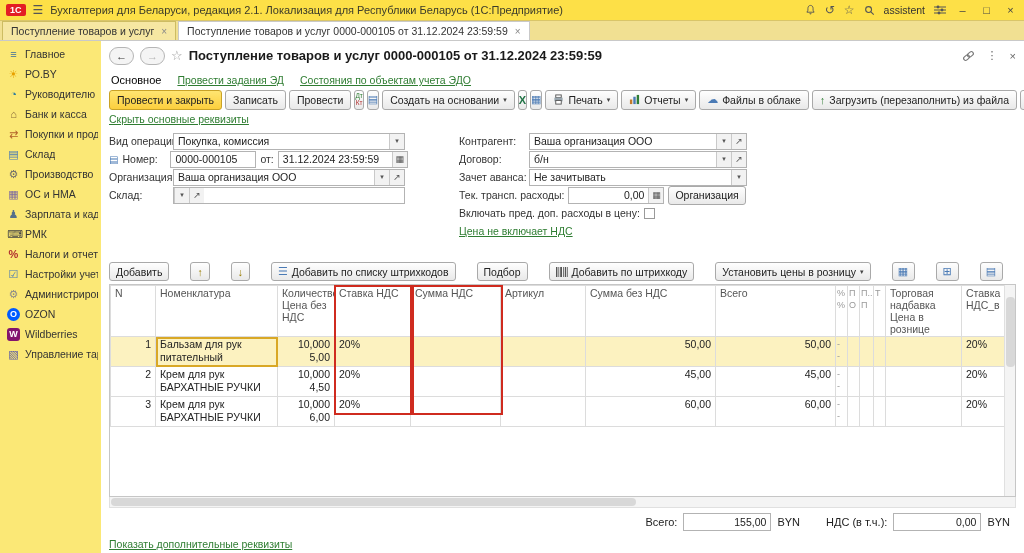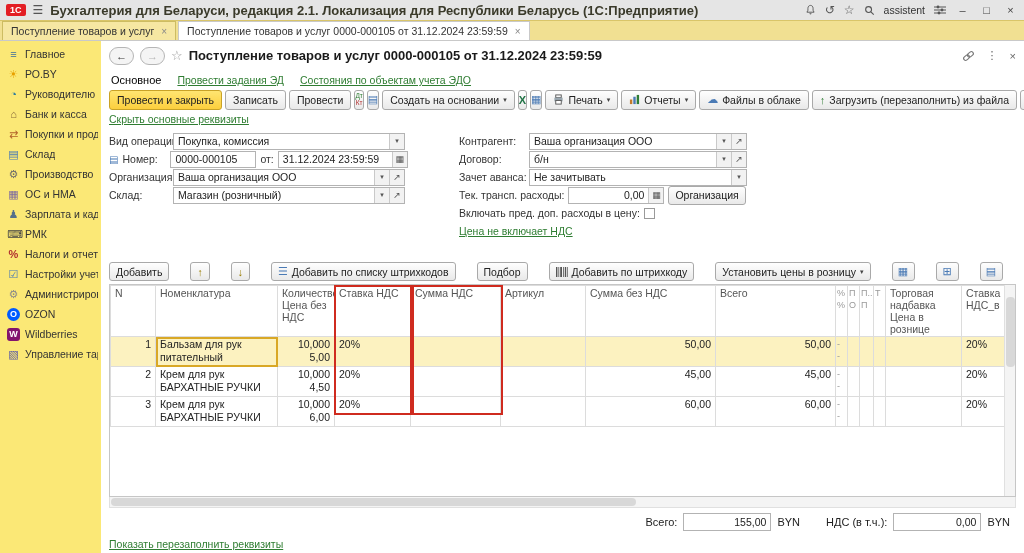--- a/index.html
+++ b/index.html
@@ -1,23 +1,23 @@
 <!DOCTYPE html>
 <html><head>
 <meta charset="utf-8">
 <style>
   * { box-sizing: border-box; margin: 0; padding: 0; }
   html,body { width:1024px; height:553px; overflow:hidden; }
   body { font-family:"Liberation Sans","DejaVu Sans",sans-serif; font-size:11px; color:#222; background:#fff; }
 
   
-  .titlebar { display:flex; align-items:center; height:21px; background:#e5e5e5; padding:0 6px; gap:7px; border-bottom:1px solid #d9c569; }
+  .titlebar { display:flex; align-items:center; height:21px; background:#fde047; padding:0 6px; gap:7px; border-bottom:1px solid #d9c569; }
   .logo { background:#e31e24; color:#fff; font-weight:bold; font-size:9px; padding:1px 4px; border-radius:2px; flex:none; }
   .burger { font-size:12px; color:#555; cursor:pointer; }
-  .tb-title { font-size:13px; color:#3a3a2a; white-space:nowrap; overflow:hidden;font-weight:bold; }
+  .tb-title { font-size:11px; color:#3a3a2a; white-space:nowrap; overflow:hidden; }
   .tb-right { margin-left:auto; display:flex; align-items:center; gap:9px; color:#555; flex:none; }
   .tbi { display:inline-flex; align-items:center; cursor:pointer; font-size:12px; color:#555; }
   .assist { font-size:10.5px; color:#333; }
   .winbtn { width:15px; text-align:center; font-size:11px; color:#444; cursor:pointer; }
 
   
   .wtabs { display:flex; align-items:flex-end; height:20px; background:#f1e092; padding-left:2px; gap:2px; border-bottom:1px solid #c9c9c9; }
   .wtab { display:flex; align-items:center; gap:7px; height:19px; padding:0 8px; font-size:10.5px; background:#f6e7a2; border:1px solid #cdbc62; border-bottom:none; color:#333; cursor:pointer; white-space:nowrap; }
   .wtab.active { background:#fff; border-color:#c9c9c9; }
   .wtab .x { color:#888; font-size:10px; }
@@ -351,21 +351,20 @@
           <span class="flabel w1">Организация:</span>
           <div class="field fw-main">
             <span class="val">Ваша организация ООО</span>
             <span class="fbtn">▾</span>
             <span class="fbtn g">↗</span>
           </div>
         </div>
         <div class="frow">
           <span class="flabel w1">Склад:</span>
           <div class="field fw-main">
-            <span class="val">Магазин (розничный)</span>
             <span class="fbtn">▾</span>
             <span class="fbtn g">↗</span>
           </div>
         </div>
       </div>
 
       <div class="fcol right">
         <div class="frow">
           <span class="flabel w2">Контрагент:</span>
           <div class="field fw-r">
@@ -606,15 +605,15 @@
     <div class="totals">
       <span>Всего:</span>
       <span class="tbox">155,00</span>
       <span>BYN</span>
       <span class="tgap"></span>
       <span>НДС (в т.ч.):</span>
       <span class="tbox">0,00</span>
       <span>BYN</span>
     </div>
 
-    <div class="footer-link"><a class="glink">Показать перезаполнить реквизиты</a></div>
+    <div class="footer-link"><a class="glink">Показать дополнительные реквизиты</a></div>
   </main>
 </div>
 
 </body></html>

